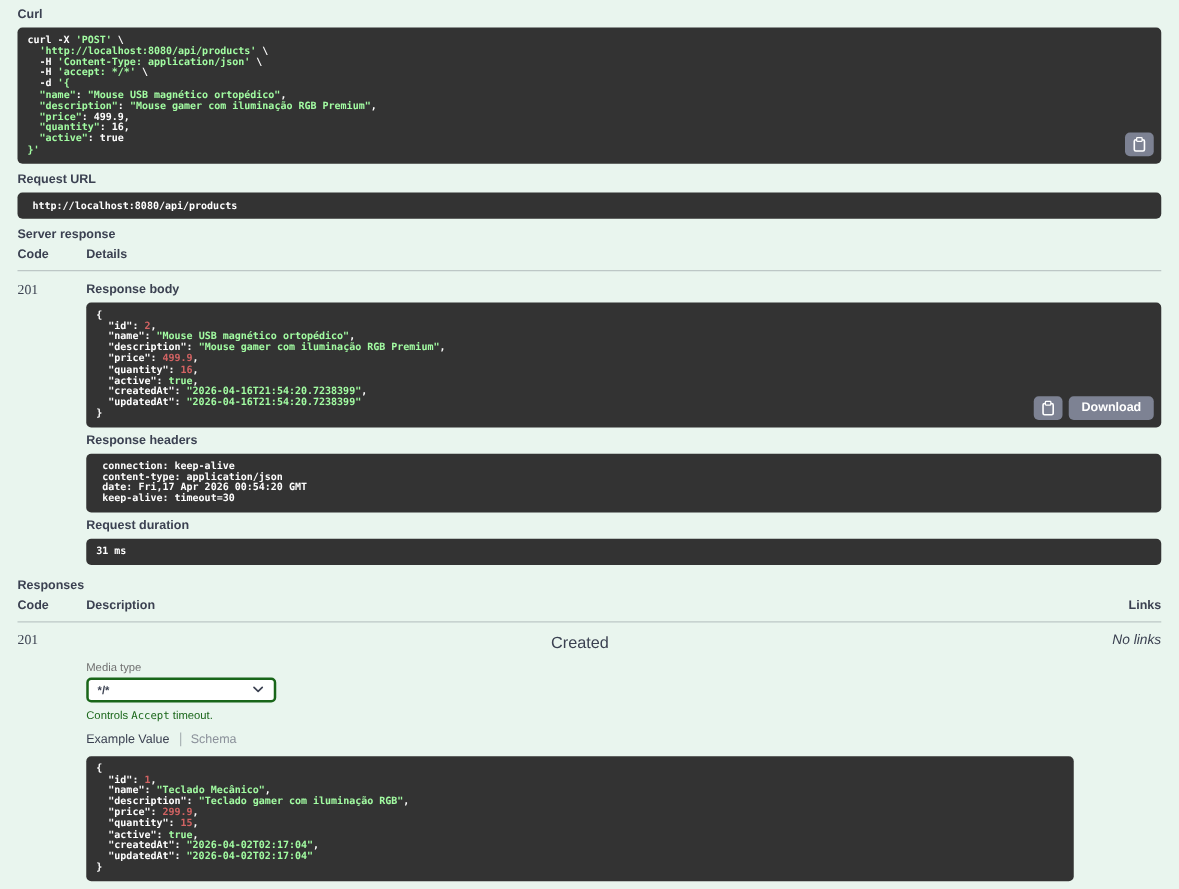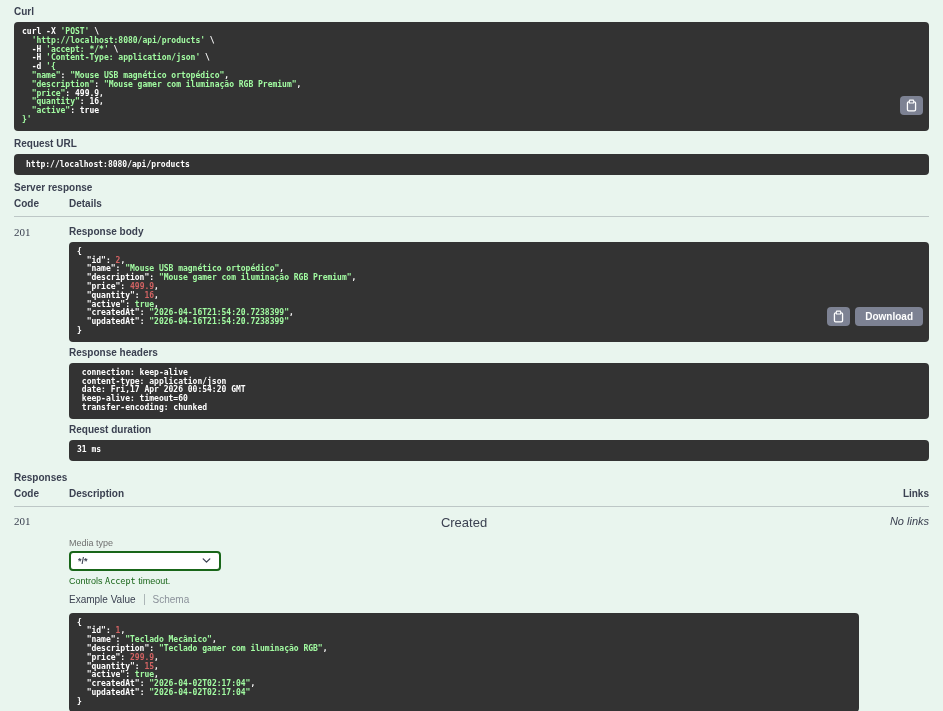--- a/index.html
+++ b/index.html
@@ -48,21 +48,21 @@
     font-size: 10px; font-weight: 700; color: #3b4151;
   }
   .thead .links-col { text-align: right; }
   .trow { display: grid; grid-template-columns: 55px 1fr; padding-top: 9px; }
   .trow3 { display: grid; grid-template-columns: 55px 1fr 70px; padding-top: 8px; }
   .status { font-size: 11px; color: #3b4151; font-family: Liberation Serif, serif; }
   .nolinks { font-size: 11px; font-style: italic; text-align: right; color: #3b4151; }
   .created { font-size: 13px; font-weight: 400; margin: 0; color: #3b4151; text-align: center; }
 
   .blk-actions {
-    position: absolute; right: 6px; bottom: 16px;
+    position: absolute; right: 6px; bottom: 6px;
     display: flex; gap: 5px; align-items: stretch;
   }
   .btn {
     background: #7d8293; border: none; border-radius: 4px;
     color: #fff; font-family: "Liberation Sans", sans-serif;
     font-size: 10px; font-weight: 700; padding: 4px 10px; cursor: pointer;
   }
   .icon-btn { padding: 3px 5px; display: flex; align-items: center; justify-content: center; }
 
   .media-label { font-size: 9px; color: #707070; margin: 8px 0 3px 0; }
@@ -86,22 +86,22 @@
 <body>
 
 <div class="wrap">
 
   <section>
     <h4 class="lbl first">Curl</h4>
     <div class="codeblock">
       <div>
           <div class="line"><span class="tok-p">curl -X </span><span class="tok-s">'POST'</span><span class="tok-p"> \</span></div>
           <div class="line"><span class="tok-p">  </span><span class="tok-s">'http://localhost:8080/api/products'</span><span class="tok-p"> \</span></div>
+          <div class="line"><span class="tok-p">  -H </span><span class="tok-s">'Content-Type: application/json'</span><span class="tok-p"> \</span></div>
           <div class="line"><span class="tok-p">  -H </span><span class="tok-s">'accept: */*'</span><span class="tok-p"> \</span></div>
-          <div class="line"><span class="tok-p">  -H </span><span class="tok-s">'Content-Type: application/json'</span><span class="tok-p"> \</span></div>
           <div class="line"><span class="tok-p">  -d </span><span class="tok-s">'{</span></div>
           <div class="line"><span class="tok-p">  </span><span class="tok-s">"name"</span><span class="tok-p">: </span><span class="tok-s">"Mouse USB magnético ortopédico"</span><span class="tok-p">,</span></div>
           <div class="line"><span class="tok-p">  </span><span class="tok-s">"description"</span><span class="tok-p">: </span><span class="tok-s">"Mouse gamer com iluminação RGB Premium"</span><span class="tok-p">,</span></div>
           <div class="line"><span class="tok-p">  </span><span class="tok-s">"price"</span><span class="tok-p">: 499.9,</span></div>
           <div class="line"><span class="tok-p">  </span><span class="tok-s">"quantity"</span><span class="tok-p">: 16,</span></div>
           <div class="line"><span class="tok-p">  </span><span class="tok-s">"active"</span><span class="tok-p">: true</span></div>
           <div class="line"><span class="tok-s">}'</span></div>
         </div>
       <div class="blk-actions">
         <button class="btn icon-btn">
@@ -158,22 +158,21 @@
             </button>
             <button class="btn">Download</button>
           </div>
         </div>
         <h5 class="sublbl">Response headers</h5>
         <div class="codeblock">
           <div>
               <div class="line"><span class="tok-h"> connection: keep-alive </span></div>
               <div class="line"><span class="tok-h"> content-type: application/json </span></div>
               <div class="line"><span class="tok-h"> date: Fri,17 Apr 2026 00:54:20 GMT </span></div>
-              <div class="line"><span class="tok-h"> keep-alive: timeout=60 </span></div>
-              <div class="line"><span class="tok-h"> transfer-encoding: chunked </span></div>
+              <div class="line"><span class="tok-h"> keep-alive: timeout=30 </span></div>
             </div>
         </div>
         <h5 class="sublbl">Request duration</h5>
         <div class="codeblock">
           <div>
               <div class="line"><span class="tok-p">31 ms</span></div>
             </div>
         </div>
       </div>
     </div>

